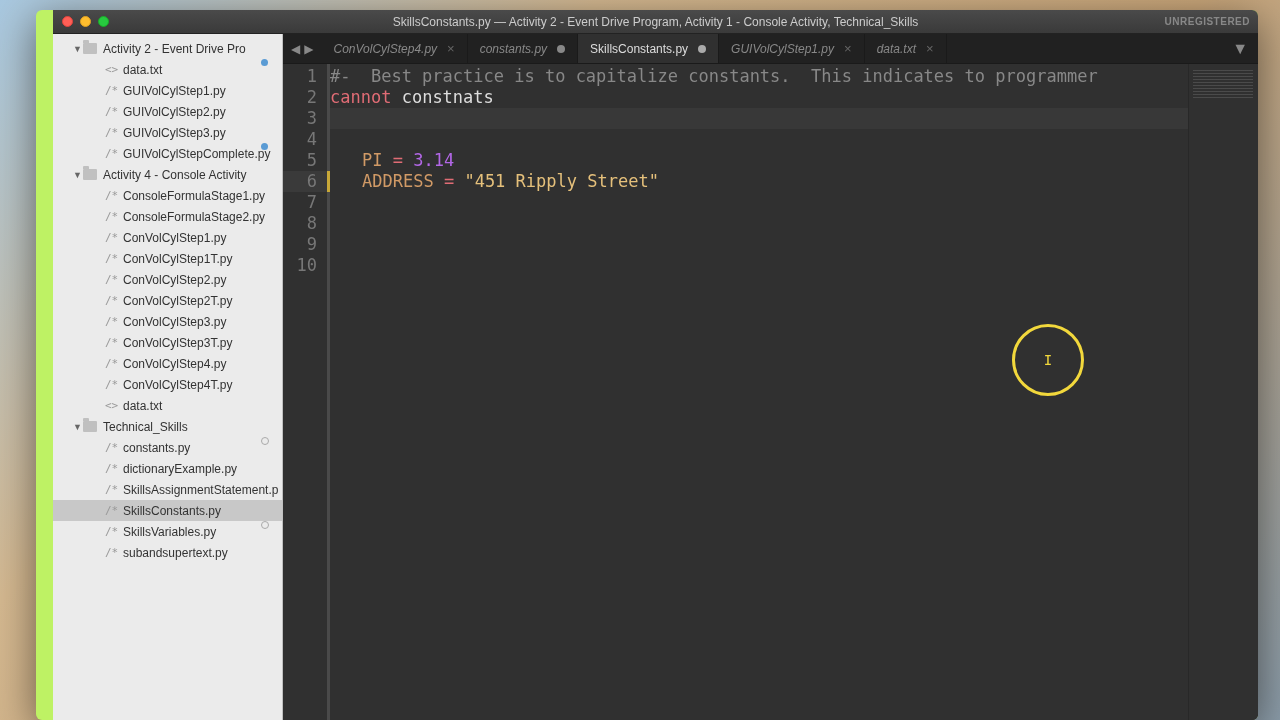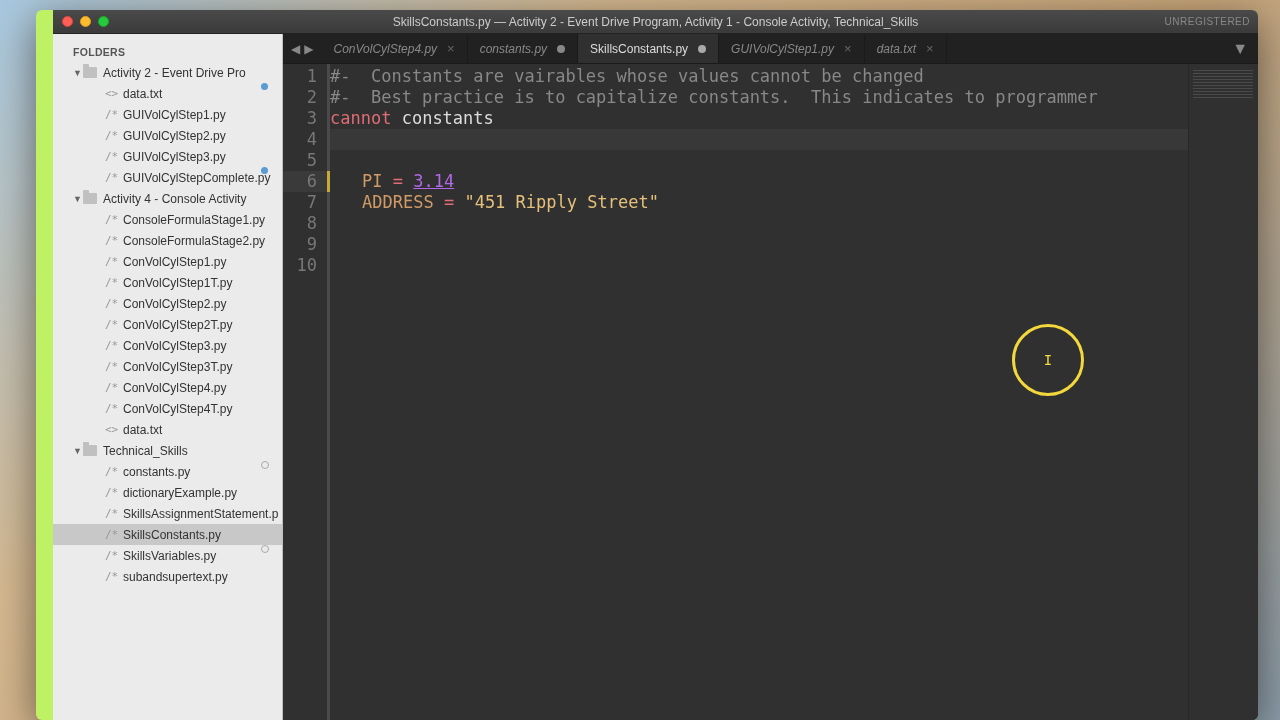--- a/index.html
+++ b/index.html
@@ -55,20 +55,21 @@
   text-align: center;
   font-size: 12px;
   color: #ccc;
 }
 .unregistered {
   position: absolute;
   right: 8px;
   font-size: 10px;
   color: #888;
   letter-spacing: 0.5px;
+  font-weight: bold;
 }
 .body {
   flex: 1;
   display: flex;
   min-height: 0;
 }
 .sidebar {
   width: 230px;
   background: #ebebeb;
   border-right: 1px solid #c0c0c0;
@@ -228,21 +229,21 @@
 .code-line {
   height: 21px;
   line-height: 21px;
   white-space: pre;
 }
 .code-line.hl { background: #383838; }
 .cm { color: #888; }
 .kw { color: #e06c75; }
 .var { color: #d19a66; margin-left: 32px; }
 .op { color: #e06c75; }
-.num { color: #b267e6; text-decoration: underline; }
+.num { color: #b267e6; }
 .str { color: #e5c07b; }
 .ident { color: #ddd; }
 .gutter-border {
   width: 3px;
   background: #4a4a4a;
 }
 .gutter-border .mark {
   width: 3px; height: 21px;
   background: #c8a838;
   margin-top: 107px;
@@ -286,21 +287,20 @@
       <div class="light red"></div>
       <div class="light yellow"></div>
       <div class="light green"></div>
     </div>
     <div class="title-text">SkillsConstants.py — Activity 2 - Event Drive Program, Activity 1 - Console Activity, Technical_Skills</div>
     <div class="unregistered">UNREGISTERED</div>
   </div>
 
   <div class="body">
     <div class="sidebar">
-      <div class="sidebar-header">FOLDERS</div>
       <div class="tree" id="tree">
           <div class="tree-row-wrap">
             <div class="folder-row lvl1">
               <span class="chev">▼</span>
               <span class="folder-icon"></span>
               <span>Activity 2 - Event Drive Pro</span>
             </div>
             <div class="mod-dot blue"></div>
           </div>
           <div class="tree-row-wrap">
@@ -496,23 +496,22 @@
             <div class="hl">6</div>
             <div>7</div>
             <div>8</div>
             <div>9</div>
             <div>10</div>
           </div>
         <div class="gutter-border">
             <div class="mark"></div>
           </div>
         <div class="code" id="code">
-          <div class="code-line"><span class="cm">#-  Constants are vairables whose values cannot be changed</span></div>
             <div class="code-line"><span class="cm">#-  Best practice is to capitalize constants.  This indicates to programmer</span></div>
-            <div class="code-line"><span class="kw">cannot</span><span class=""> </span><span class="ident">constants</span></div>
+            <div class="code-line"><span class="kw">cannot</span><span class=""> </span><span class="ident">constnats</span></div>
             <div class="code-line hl"></div>
             <div class="code-line"></div>
             <div class="code-line"><span class="var">PI</span><span class=""> </span><span class="op">=</span><span class=""> </span><span class="num">3.14</span></div>
             <div class="code-line"><span class="var">ADDRESS</span><span class=""> </span><span class="op">=</span><span class=""> </span><span class="str">"451 Ripply Street"</span></div>
             <div class="code-line"></div>
             <div class="annot">
             <span>I</span>
           </div>
         </div>
         <div class="minimap">

